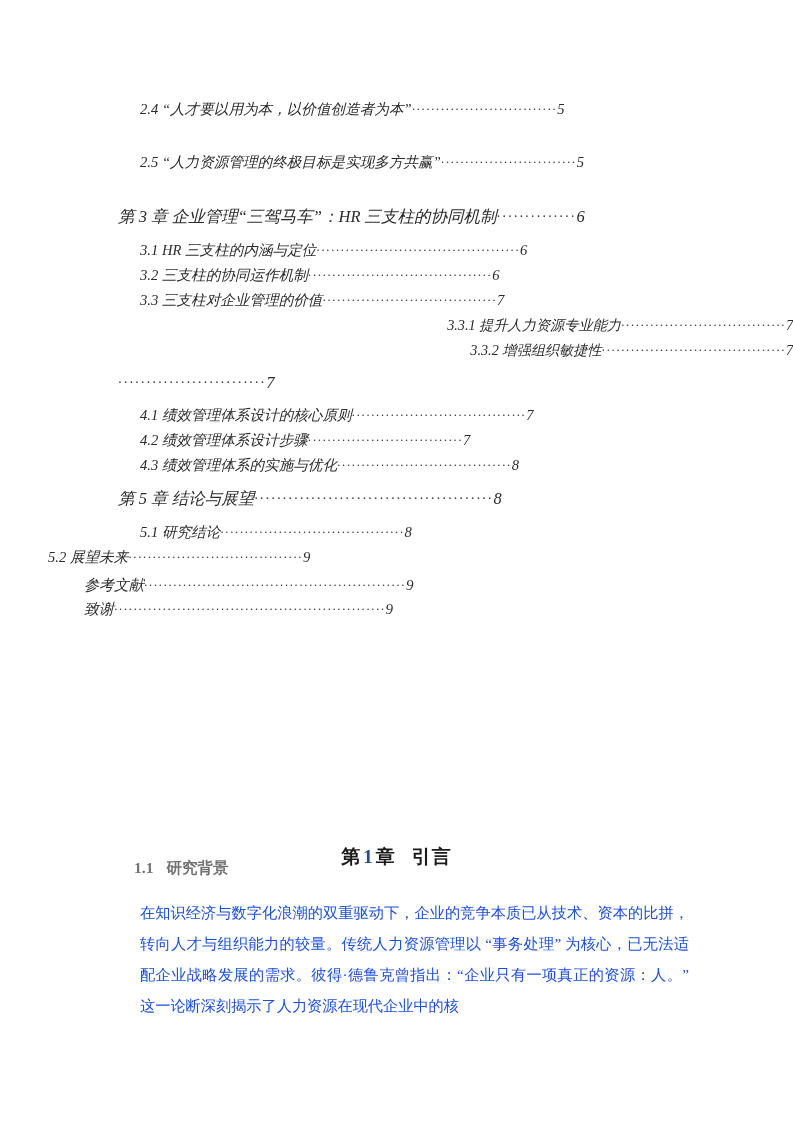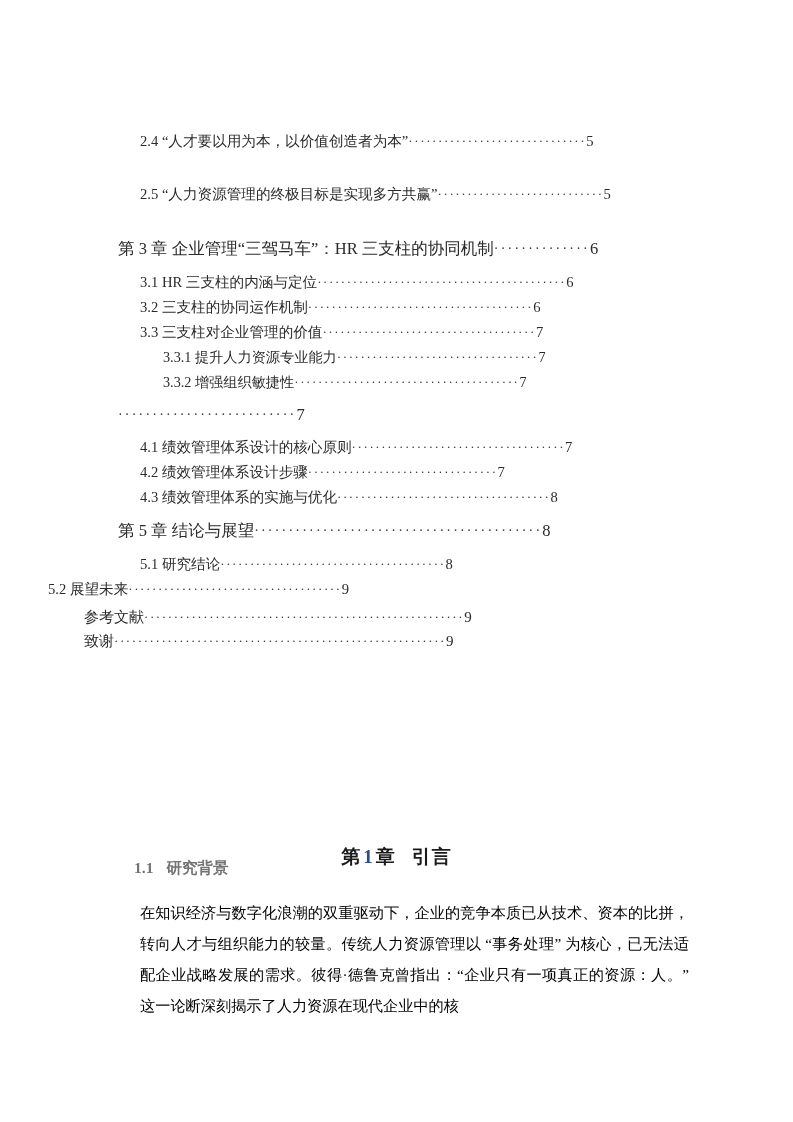--- a/index.html
+++ b/index.html
@@ -16,22 +16,23 @@
     margin: 0 auto;
     overflow: hidden;
     font-family: "Liberation Serif", "DejaVu Serif", serif;
     color: #1a1a1a;
   }
 
   
   .toc {
     position: absolute;
     left: 0;
-    top: 132px;
+    top: 100px;
     width: 793px;
+    font-style: italic;
   }
 
   .toc-row {
     display: flex;
     align-items: baseline;
     white-space: nowrap;
     color: #2b2b2b;
   }
 
   .toc-text {
@@ -61,22 +62,22 @@
   .lvl-chapter .toc-dots { letter-spacing: 2.2px; font-size: 14px; }
 
   .lvl-2 {
     font-size: 14.6px;
     padding-left: 140px;
     margin-bottom: 6px;
   }
 
   .lvl-3 {
     font-size: 14.2px;
-    padding-left: 163px;
     margin-bottom: 6px;
+    justify-content: flex-end;
   }
 
   .lvl-flat {
     font-size: 15px;
     padding-left: 84px;
     margin-bottom: 5px;
   }
 
   .gap-lg { margin-bottom: 34px; }
   .gap-sm { margin-bottom: 13px; }
@@ -120,21 +121,21 @@
   
   .body-para {
     position: absolute;
     top: 897px;
     left: 140px;
     width: 549px;
     font-size: 15.2px;
     line-height: 31px;
     text-align: justify;
     text-justify: inter-ideograph;
-    color: #000000;
+    color: #1d4ed8;
   }
 </style>
 </head>
 <body>
 
 <div class="page">
 
   <div class="toc">
       <div class="toc-row lvl-2 gap-lg">
         <span class="toc-text">2.4 “人才要以用为本，以价值创造者为本”</span>

